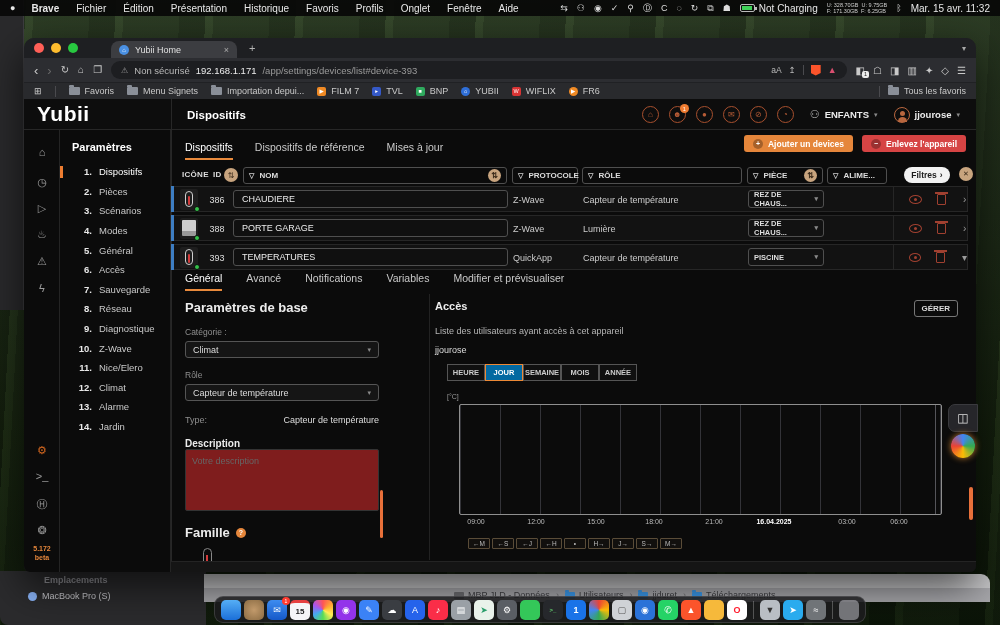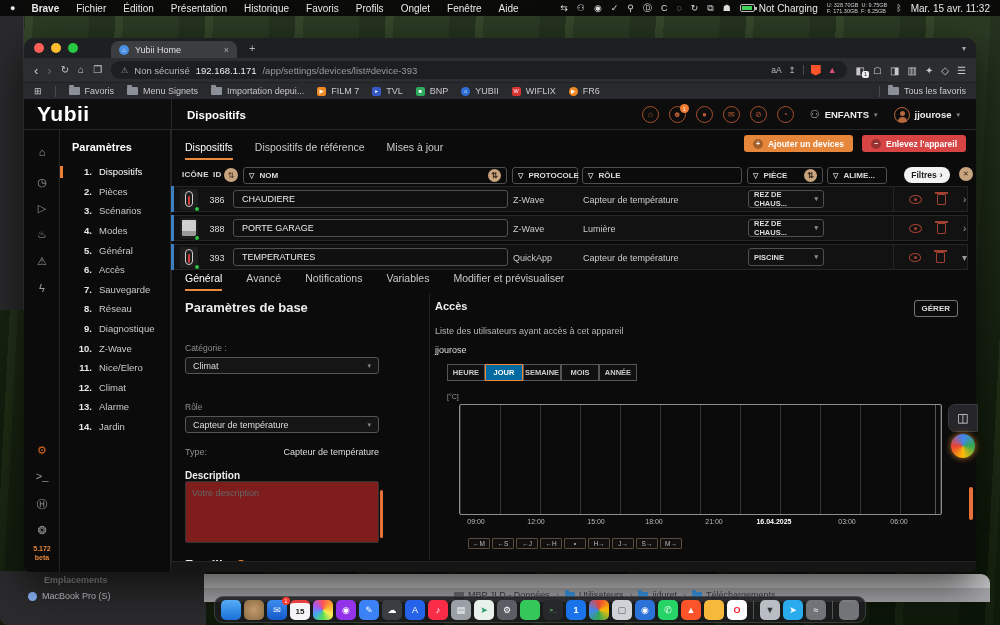--- a/index.html
+++ b/index.html
@@ -156,21 +156,21 @@
   .itrash { width:9px; height:11px; border:1px solid #a04030; border-radius:1px; position:relative; }
   .itrash::before { content:""; position:absolute; left:-3px; top:-3px; width:13px; height:2px; background:#a04030; }
   .rchev { color:#9a9a9a; font-size:10px; margin-left:2px; }
   
   .detail { position:absolute; left:0; right:8px; top:142px; bottom:12px; }
   .subtabs { display:flex; gap:24px; padding-left:14px; font-size:10.5px; color:#c9c9c9; }
   .stab.active { color:#fff; border-bottom:2px solid #e98a3c; padding-bottom:5px; }
   .dcol-divider { position:absolute; left:258px; top:22px; bottom:0; width:1px; background:#222; }
   .dleft { position:absolute; left:14px; top:28px; width:194px; }
   .h12 { font-size:13px; font-weight:bold; color:#ececec; }
-  .flabel { font-size:8.5px; color:#8f8f8f; margin-top:28px; margin-bottom:4px; }
+  .flabel { font-size:8.5px; color:#8f8f8f; margin-top:12px; margin-bottom:4px; }
   .dsel { height:17px; border:1px solid #555; border-radius:3px; background:#151515; display:flex; align-items:center; font-size:9px; color:#ddd; padding:0 7px; }
   .dsel .caret { margin-left:auto; }
   .typerow { display:flex; justify-content:space-between; margin-top:14px; font-size:9px; }
   .typerow .tl2 { color:#8f8f8f; }
   .typerow .tv { color:#ddd; }
   .desclab { margin-top:13px; font-size:10px; font-weight:bold; color:#ececec; }
   .dtext { width:194px; height:62px; background:#7f1d1d; border:1px solid #333; border-radius:2px; color:#bbb; font-size:9px; padding:6px; resize:none; font-family:"Liberation Sans",sans-serif; }
   .dtext::placeholder { color:#666; }
   .famrow { margin-top:10px; display:flex; align-items:center; gap:6px; }
   .qbadge { width:10px; height:10px; border-radius:50%; background:#e5863b; color:#fff; font-size:7px; font-weight:bold; display:flex; align-items:center; justify-content:center; }

